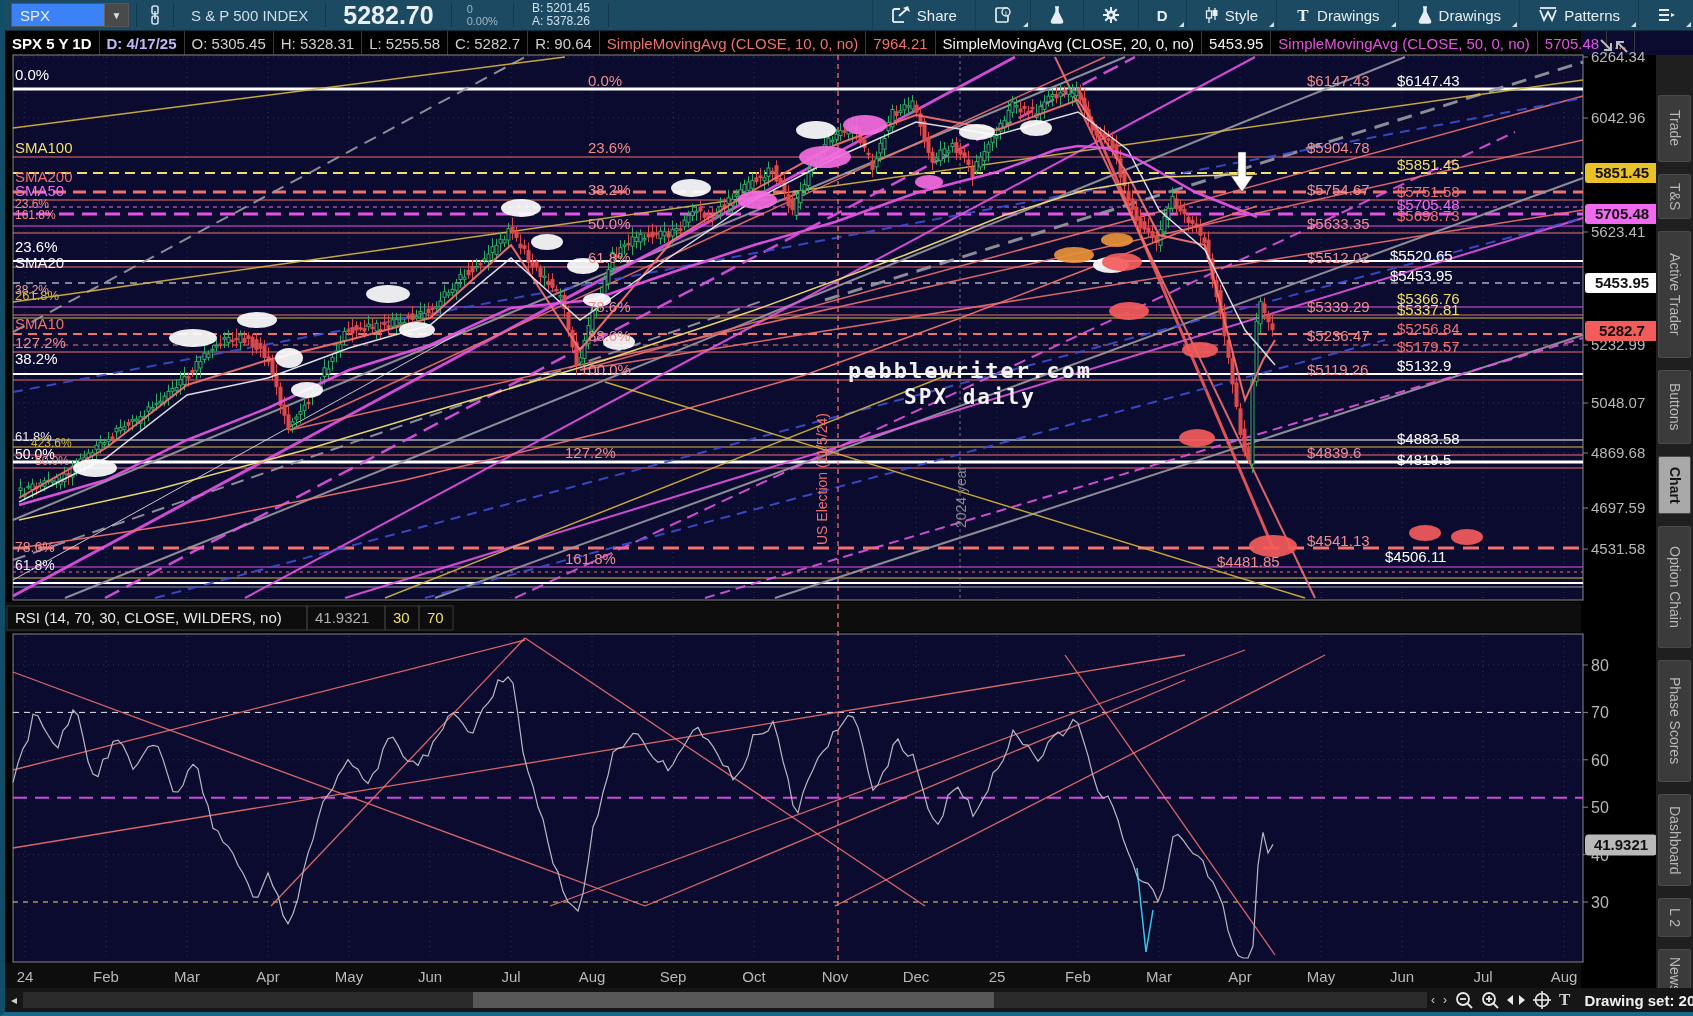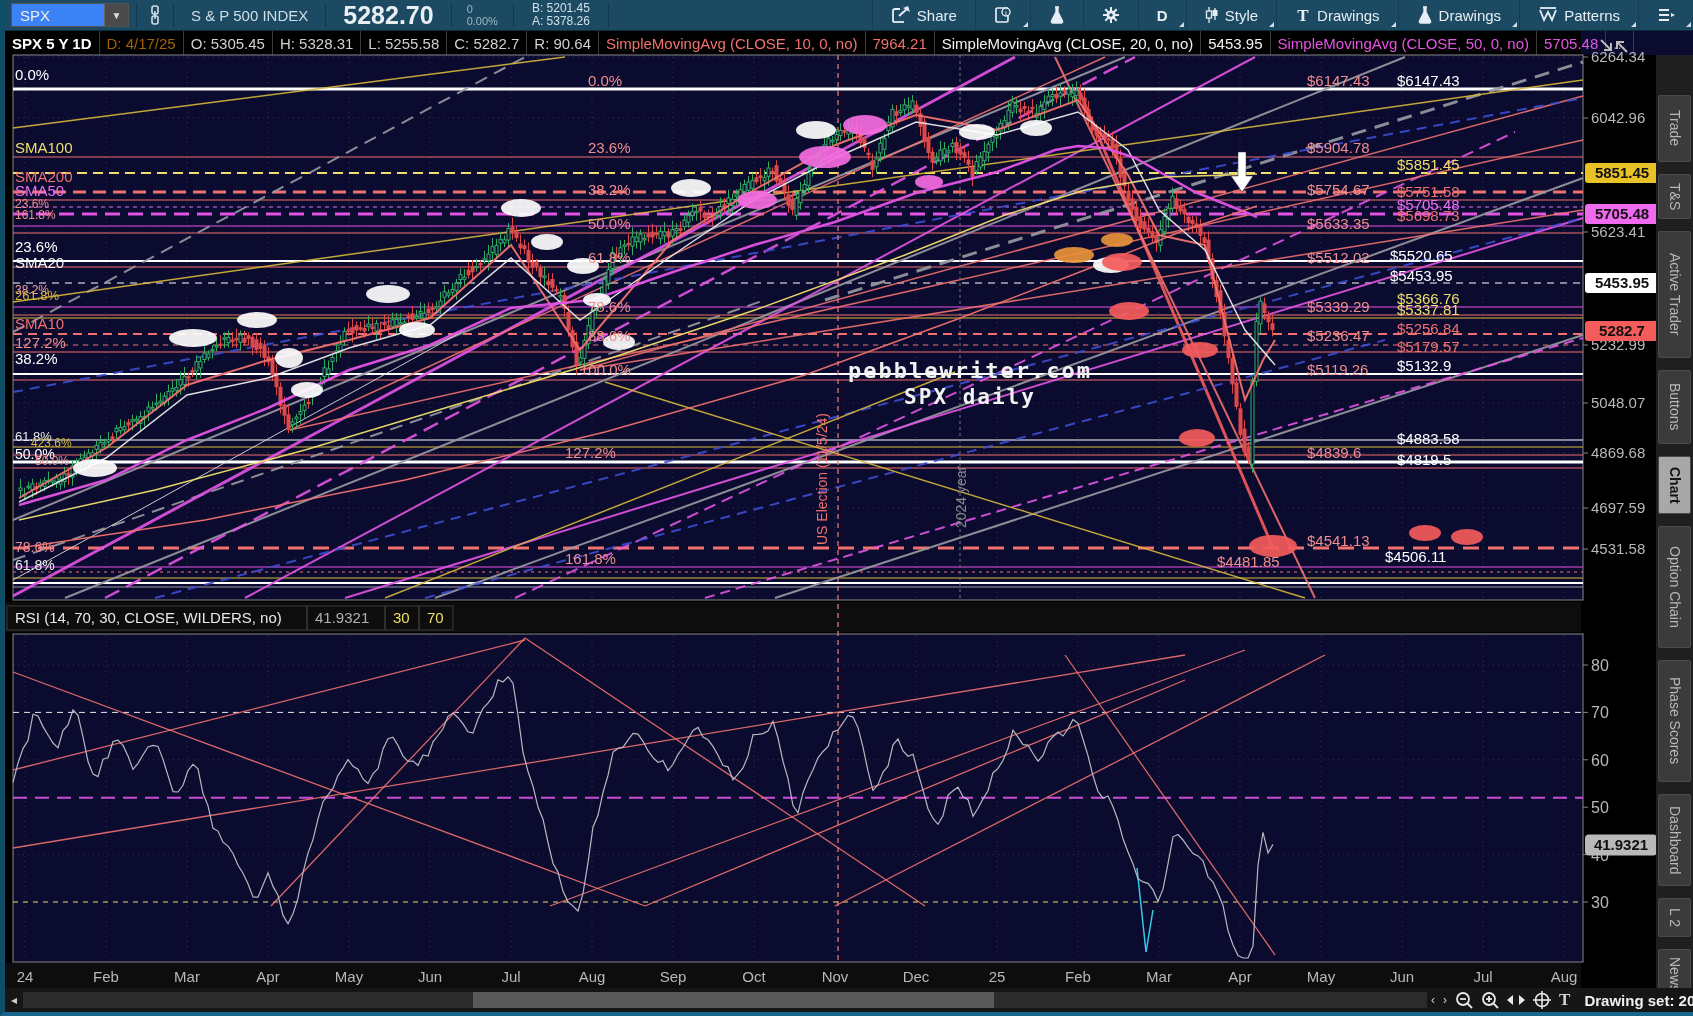--- a/index.html
+++ b/index.html
@@ -173,21 +173,21 @@
               <polygon points="14,6 18,8 14,10" fill="#e6eef3"></polygon>
             </svg>
           </span>
           <span class="caret"></span>
         </div>
       </div>
   </div>
 
   <div id="legendrow">
       <div class="lcell" style="color: rgb(255, 255, 255); font-weight: bold;">SPX 5 Y 1D</div>
-      <div class="lcell" style="color: #a16207;">D: 4/17/25</div>
+      <div class="lcell" style="color: #c4b5fd; font-weight: bold;">D: 4/17/25</div>
       <div class="lcell" style="color: rgb(207, 207, 207);">O: 5305.45</div>
       <div class="lcell" style="color: rgb(207, 207, 207);">H: 5328.31</div>
       <div class="lcell" style="color: rgb(207, 207, 207);">L: 5255.58</div>
       <div class="lcell" style="color: rgb(207, 207, 207);">C: 5282.7</div>
       <div class="lcell" style="color: rgb(207, 207, 207);">R: 90.64</div>
       <div class="lcell" style="color: rgb(240, 113, 109);">SimpleMovingAvg (CLOSE, 10, 0, no)</div>
       <div class="lcell" style="color: rgb(240, 113, 109);">7964.21</div>
       <div class="lcell" style="color: rgb(242, 242, 242);">SimpleMovingAvg (CLOSE, 20, 0, no)</div>
       <div class="lcell" style="color: rgb(242, 242, 242);">5453.95</div>
       <div class="lcell" style="color: rgb(228, 84, 228);">SimpleMovingAvg (CLOSE, 50, 0, no)</div>

